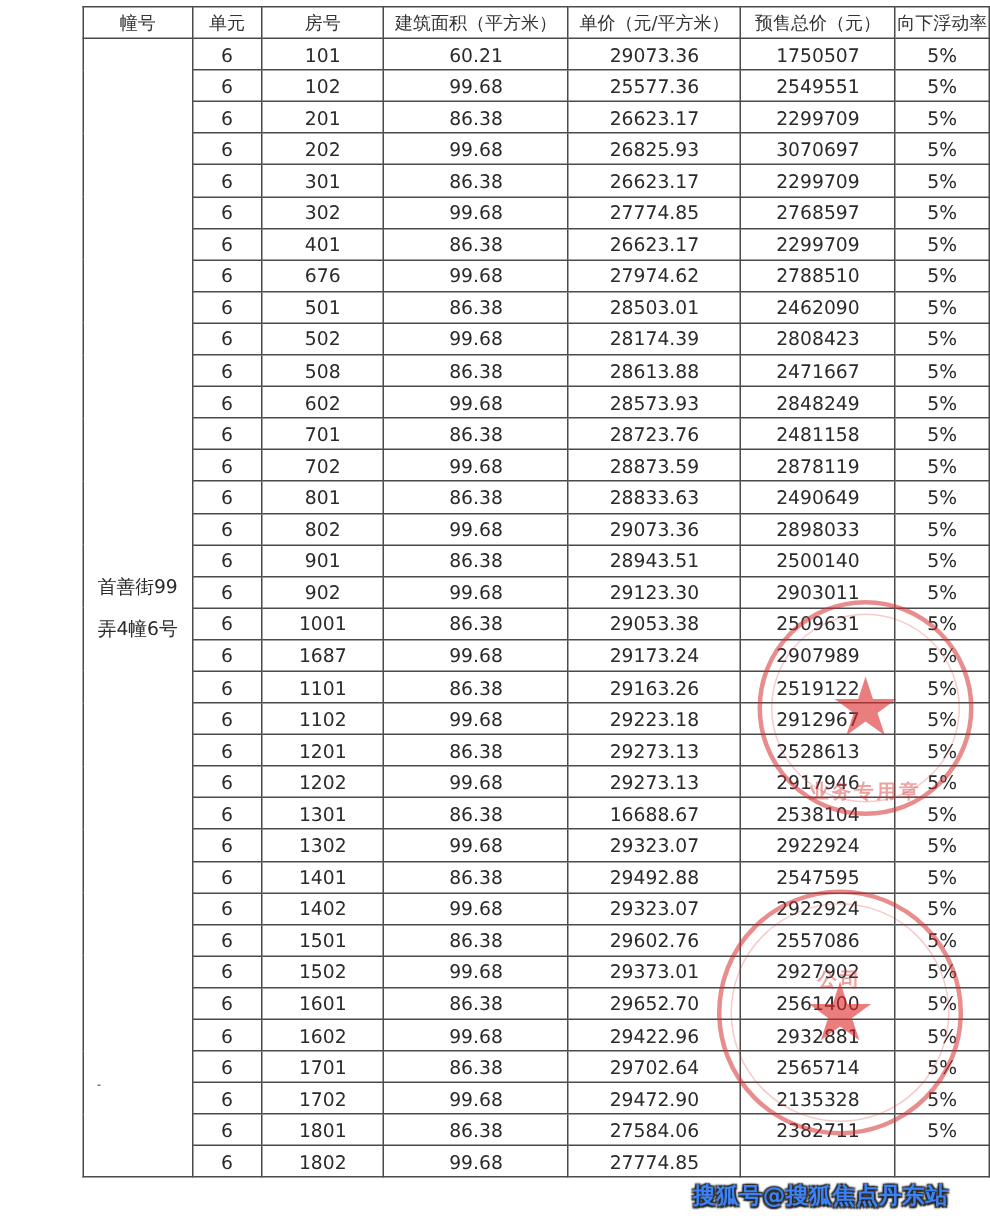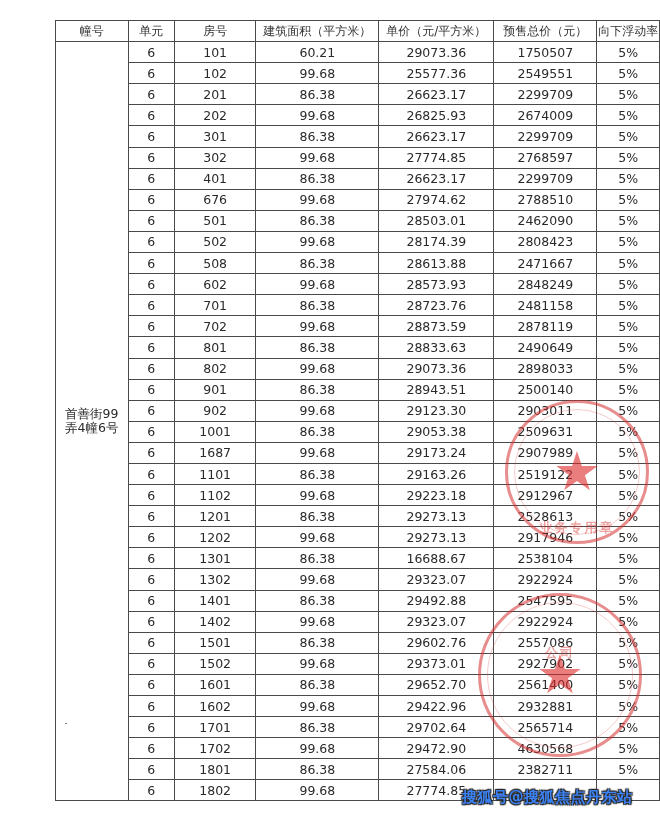--- a/index.html
+++ b/index.html
@@ -1,23 +1,23 @@
 <!DOCTYPE html>
 <html><head>
 <meta charset="utf-8">
 <style>
   html, body { margin:0; padding:0; background:#ffffff; }
   body { width:660px; height:815px; position:relative; overflow:hidden;
          font-family:"DejaVu Sans", "Liberation Sans", sans-serif; color:#2a2a2a; }
-  .sheet { position:absolute; left:7px; top:20px;margin-left:48px; }
+  .sheet { position:absolute; left:7px; top:4px;margin-left:48px; }
   table { border-collapse:collapse; table-layout:fixed; }
   td, th { border:1.4px solid #4a4a4a; text-align:center; vertical-align:middle;
            padding:0; height:20.1px; font-size:12.5px; font-weight:normal; white-space:nowrap; overflow:hidden; }
   th { font-size:12px; color:#333; }
-  td.bldg { white-space:normal; font-size:12.5px; line-height:14px; padding:0 4px;text-align:center; }
+  td.bldg { white-space:normal; font-size:12.5px; line-height:28px; padding:0 4px;text-align:center; }
   .c0{width:83px;} .c1{width:51px;} .c2{width:92px;} .c3{width:126px;}
   .c4{width:118px;} .c5{width:107px;} .c6{width:63px;}
   .stamp { position:absolute; border-radius:50%; border:3px solid rgba(214,48,48,0.55);
            pointer-events:none; }
   .stamp .inner { position:absolute; inset:6px; border-radius:50%; border:1px solid rgba(214,48,48,0.25); }
   .stamp .star { position:absolute; left:50%; top:50%; transform:translate(-50%,-50%);
                  color:rgba(220,40,40,0.6); font-size:54px; line-height:1; }
   .stamp .ring { position:absolute; left:0; right:0; text-align:center; color:rgba(214,48,48,0.45);
                  font-size:13px; font-weight:bold; letter-spacing:2px; }
   .watermark { position:absolute; left:462px; top:788px; font-size:15px; font-weight:bold;
@@ -74,21 +74,21 @@
           <td>86.38</td>
           <td>26623.17</td>
           <td>2299709</td>
           <td>5%</td>
         </tr>
         <tr>
           <td>6</td>
           <td>202</td>
           <td>99.68</td>
           <td>26825.93</td>
-          <td>2674009</td>
+          <td>3070697</td>
           <td>5%</td>
         </tr>
         <tr>
           <td>6</td>
           <td>301</td>
           <td>86.38</td>
           <td>26623.17</td>
           <td>2299709</td>
           <td>5%</td>
         </tr>
@@ -314,21 +314,21 @@
           <td>86.38</td>
           <td>29702.64</td>
           <td>2565714</td>
           <td>5%</td>
         </tr>
         <tr>
           <td>6</td>
           <td>1702</td>
           <td>99.68</td>
           <td>29472.90</td>
-          <td>4630568</td>
+          <td>2135328</td>
           <td>5%</td>
         </tr>
         <tr>
           <td>6</td>
           <td>1801</td>
           <td>86.38</td>
           <td>27584.06</td>
           <td>2382711</td>
           <td>5%</td>
         </tr>

